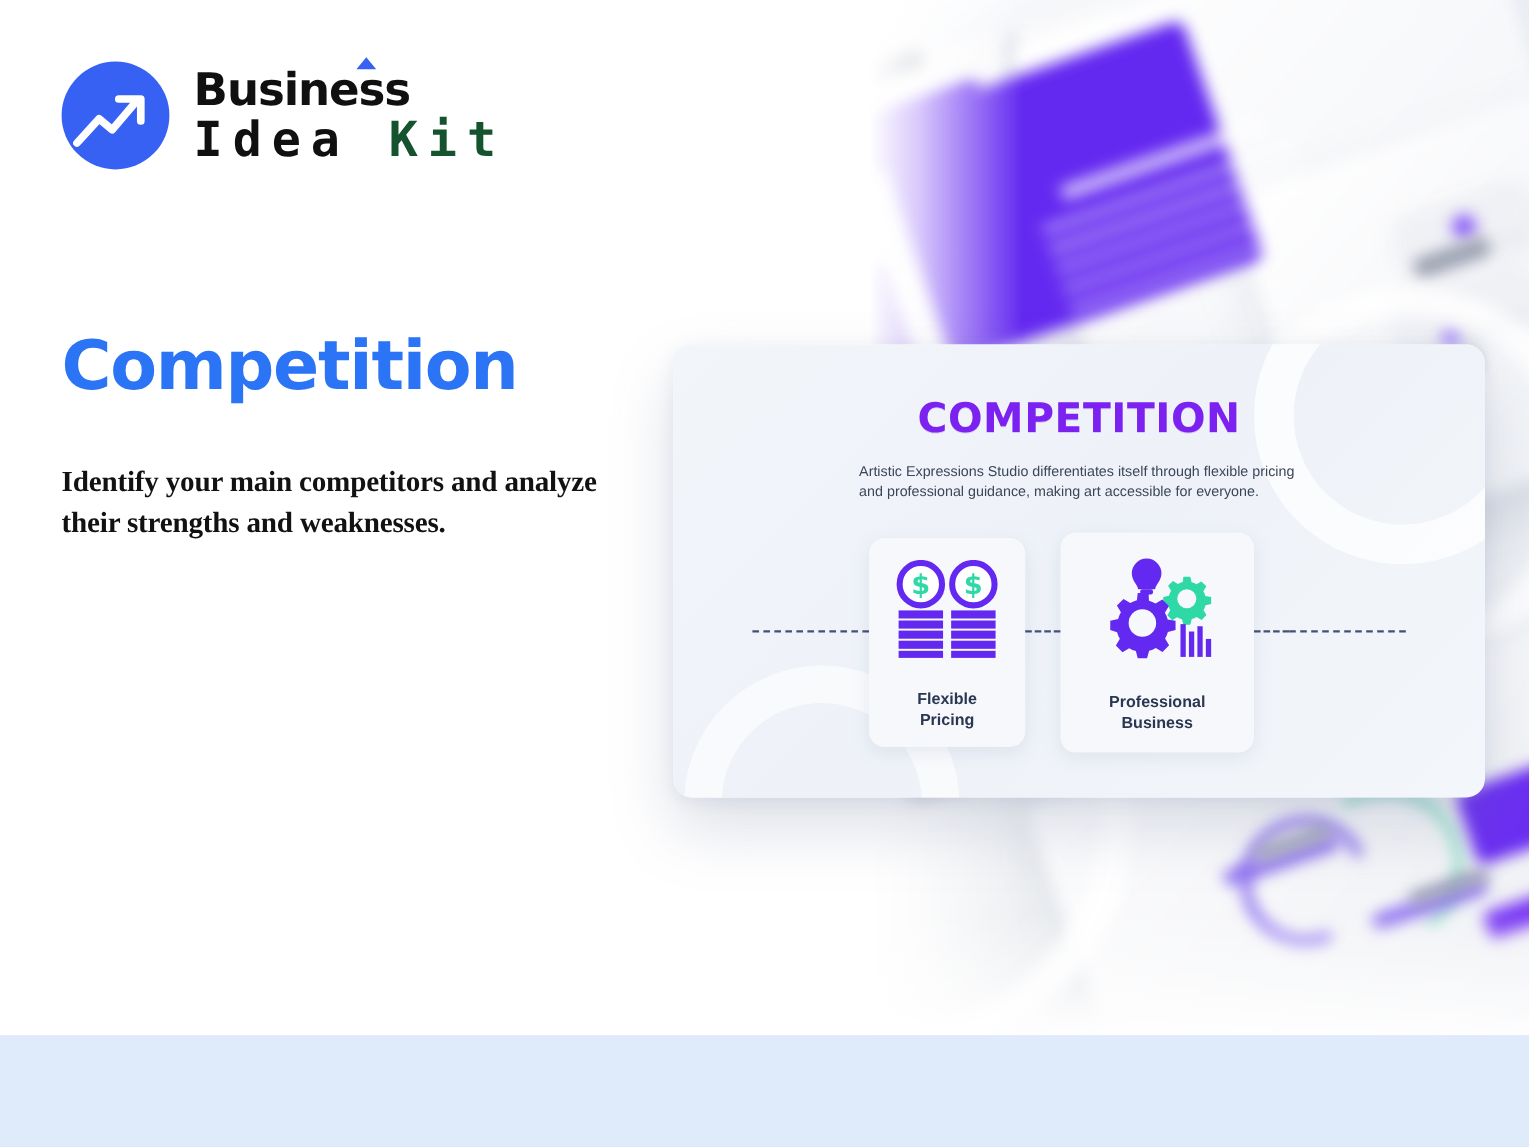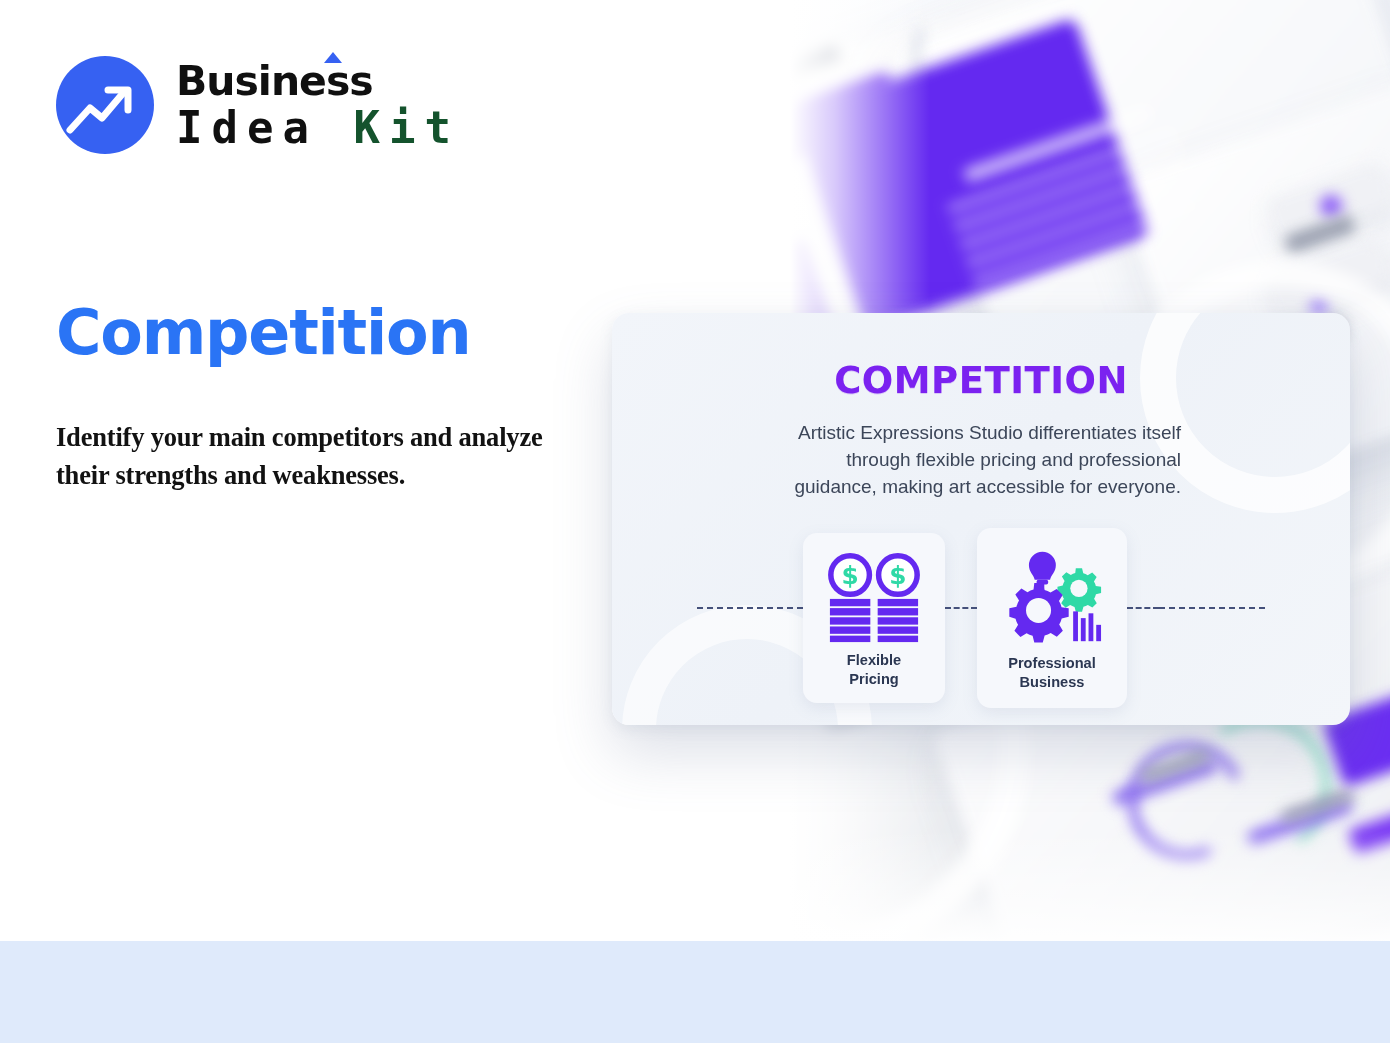--- a/index.html
+++ b/index.html
@@ -196,45 +196,45 @@
     border:34px solid rgba(255,255,255,.6); border-radius:50%;
   }
   .card-inner { position:relative; z-index:2; padding:46px 40px 0; }
 
   .card-title {
     text-align:center; font-size:37px; font-weight:700; letter-spacing:.5px;
     color:#7b22f0; font-family:"DejaVu Sans", sans-serif;
     text-shadow:0 1px 0 rgba(123,34,240,.2);
   }
   .card-sub {
-    margin:18px auto 0; max-width:400px; text-align:right;
-    font-size:19px; line-height:1.42; color:#3c4659;
+    margin:18px auto 0; max-width:400px; text-align:left;
+    font-size:13px; line-height:1.42; color:#3c4659;
     font-family:"Liberation Sans", sans-serif;
   }
 
   
   .pillars { position:relative; margin-top:27px; display:flex; justify-content:center; align-items:center; gap:0; }
   .dash {
     flex:none; height:0; border-top:2.5px dashed #44507a;
     position:relative; top:-10px;
   }
   .dash-outer { width:106px; }
   .dash-mid { width:32px; }
 
   .pillar {
     width:142px; background:#f6f8fc; border-radius:14px;
     box-shadow:0 5px 16px rgba(110,125,160,.13);
     padding:16px 8px 14px; text-align:center; flex:none;
     display:flex; flex-direction:column; align-items:center;
   }
-  .pillar.tall { width:150px; padding:14px 8px 16px; }
+  .pillar.tall { width:176px; padding:14px 8px 16px; }
   .pillar-icon { height:98px; display:flex; align-items:center; justify-content:center; }
   .pillar-icon.big { height:108px; }
   .pillar-label {
-    margin-top:4px; font-size:14.6px; font-weight:700; line-height:1.3;
+    margin-top:24px; font-size:14.6px; font-weight:700; line-height:1.3;
     color:#2b3752; font-family:"Liberation Sans", sans-serif;
   }
 
   
   .bottom-bar { position:absolute; left:0; top:941px; width:1390px; height:102px; background:#dfeafb; }
 </style>
 </head>
 <body>
 
 <div class="page">

